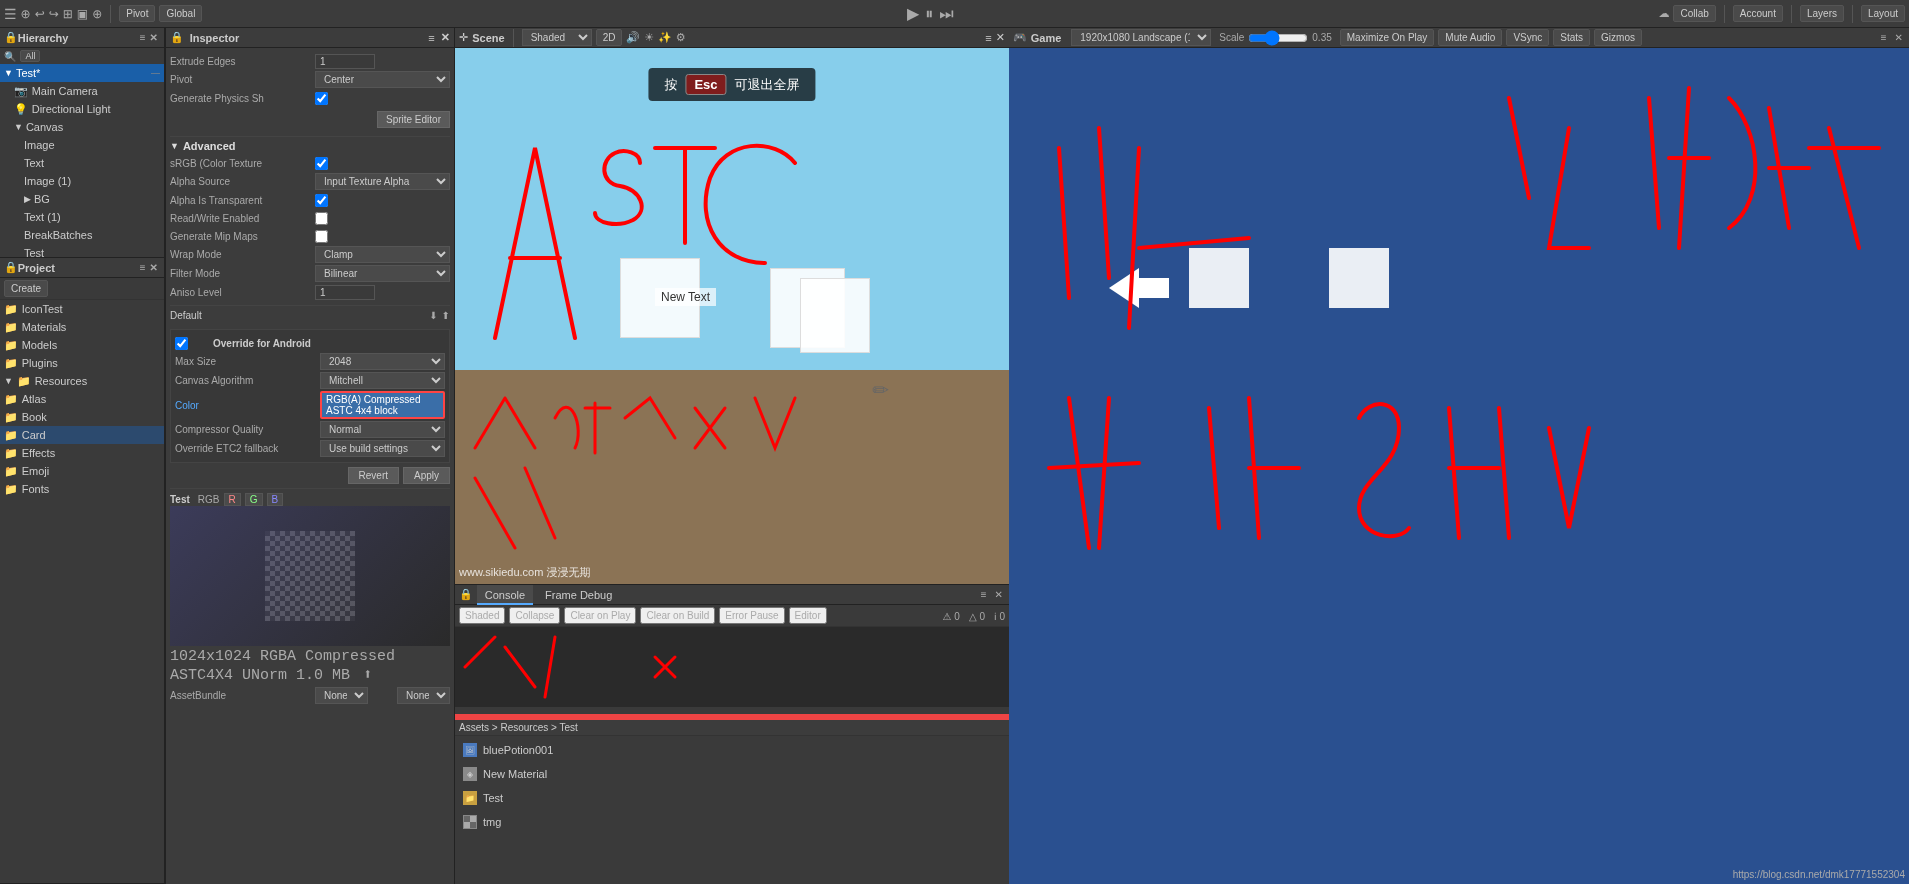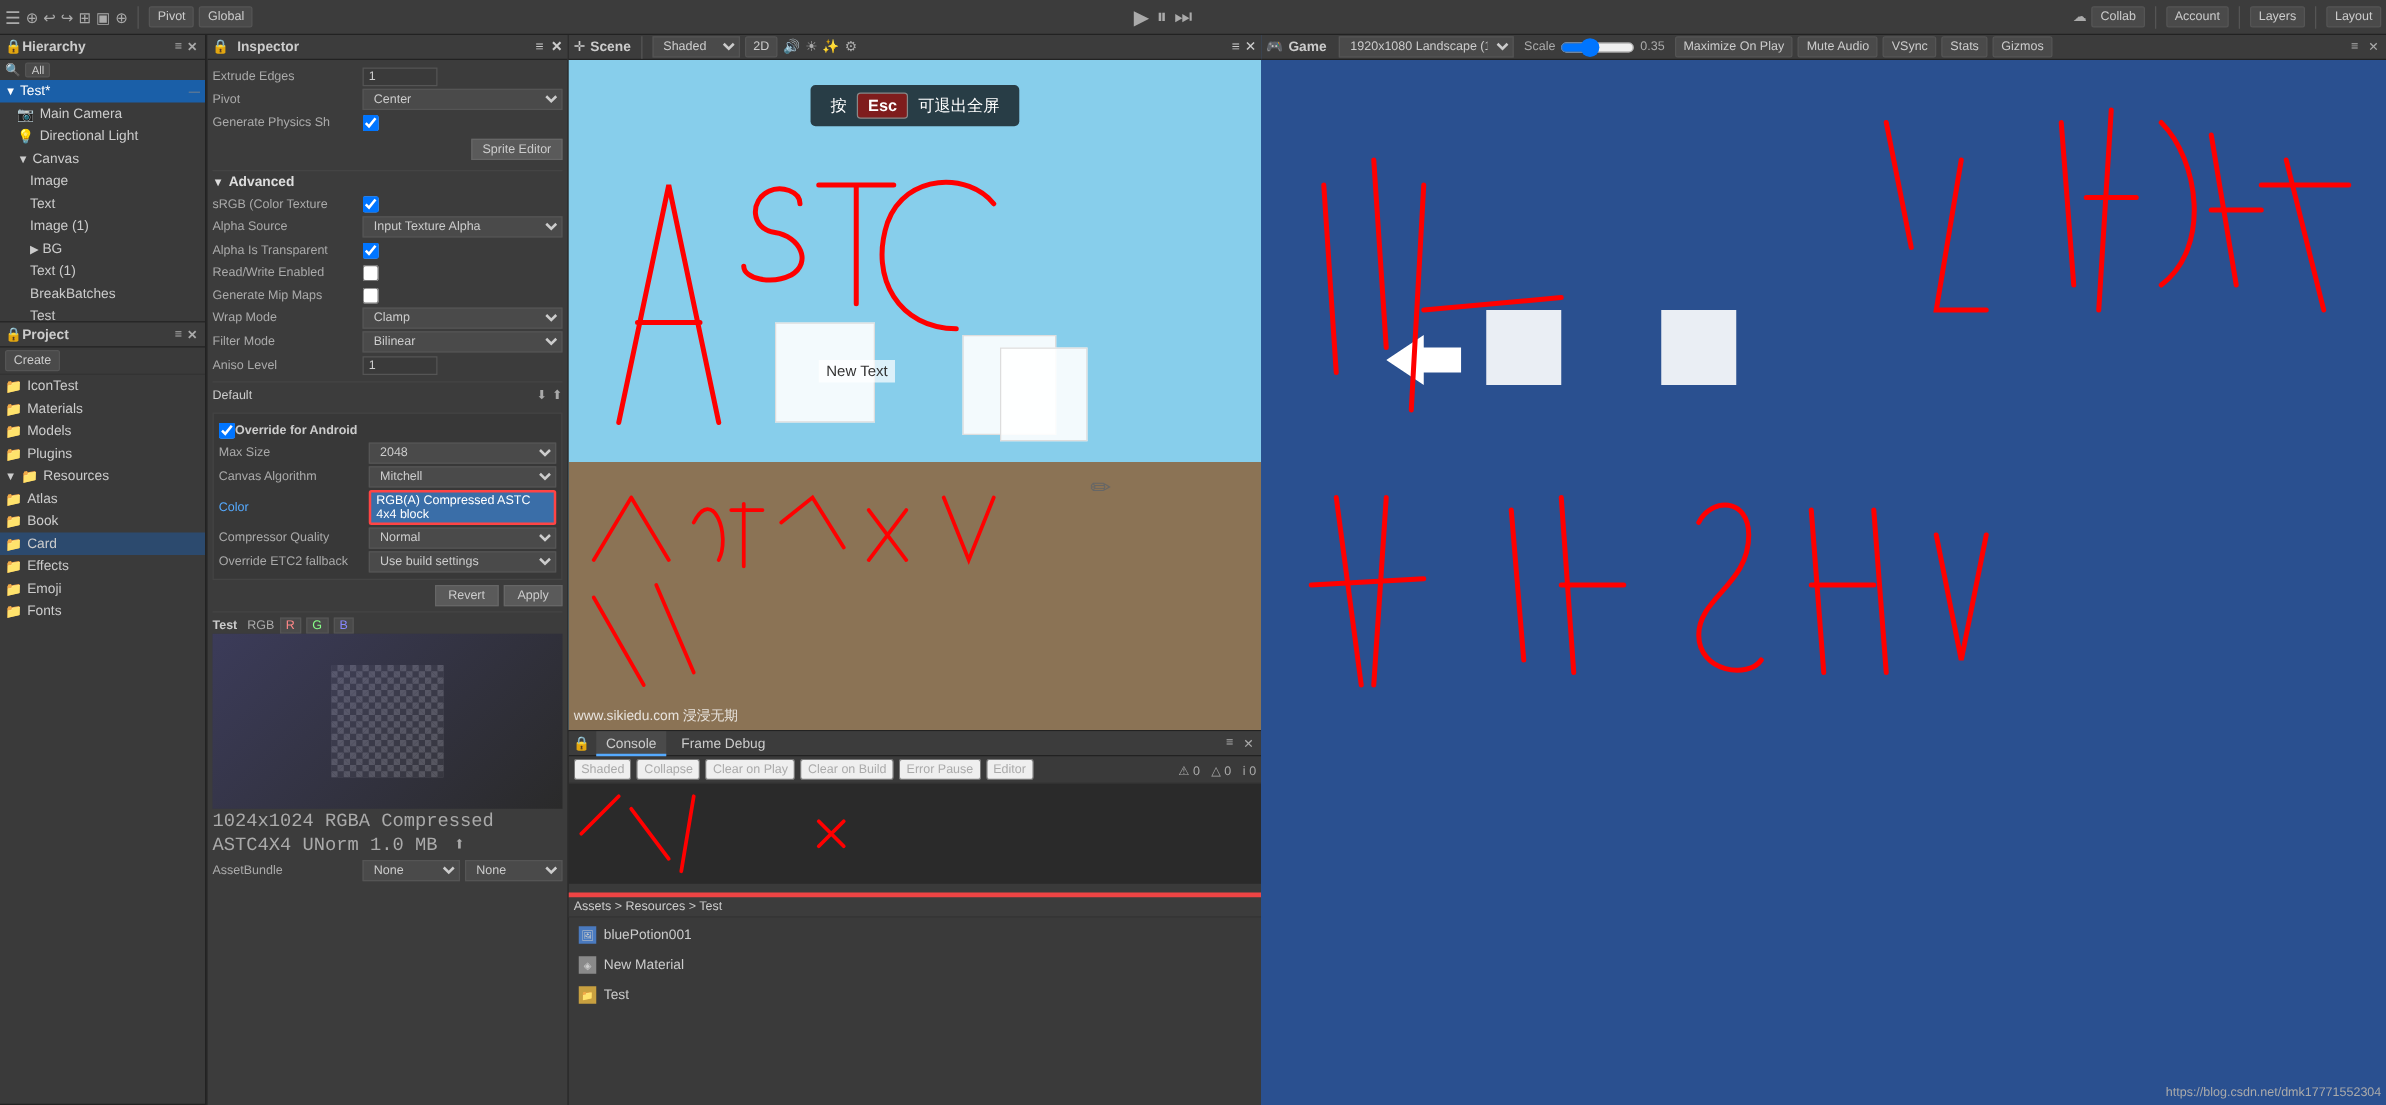--- a/index.html
+++ b/index.html
@@ -103,20 +103,21 @@
     }
     .hierarchy-item.active-selected { background: #1a5fa8; color: #fff; }
     .indent-1 { padding-left: 14px; }
     .indent-2 { padding-left: 24px; }
     .arrow { margin-right: 3px; font-size: 9px; }
     .inspector-row {
       display: flex;
       align-items: center;
       min-height: 18px;
       padding: 1px 0;
+      gap: 25px;
     }
     .inspector-label {
       width: 120px;
       color: #aaa;
       font-size: 10px;
       flex-shrink: 0;
     }
     .inspector-dropdown {
       background: #4a4a4a;
       border: 1px solid #555;
@@ -798,36 +799,48 @@
       </div>
 
       <div style="flex:1; background:#2a2a2a; position:relative; overflow:hidden; height:80px;">
         <svg style="position:absolute; top:0; left:0; width:100%; height:100%; pointer-events:none;">
           <path d="M 10 40 L 40 10 M 50 20 L 80 60 M 100 10 L 90 70" stroke="#ff0000" stroke-width="3" fill="none" stroke-linecap="round"></path>
           <path d="M 200 30 L 220 50 M 220 30 L 200 50" stroke="#ff0000" stroke-width="3" fill="none" stroke-linecap="round"></path>
         </svg>
       </div>
     </div>
 
-    <div style="height:170px; border-top:4px solid #ef4444; background:#3a3a3a;text-align:right;">
+    <div style="height:170px; border-top:6px solid #ef4444; background:#3a3a3a;text-align:right;">
       <div class="asset-browser-path">
         <span>Assets &gt; Resources &gt; Test</span>
       </div>
       <div class="asset-browser-content">
         <div class="asset-item">
           <div class="asset-icon" style="background:#4a7abf;">🖼</div>
           <span>bluePotion001</span>
         </div>
         <div class="asset-item">
           <div class="asset-icon" style="background:#8a8a8a;">◈</div>
           <span>New Material</span>
         </div>
         <div class="asset-item">
           <div class="asset-icon" style="background:#c8a040;">📁</div>
           <span>Test</span>
+        </div>
+        <div class="asset-item">
+          <div class="asset-icon" style="background:#888; display:flex; align-items:center; justify-content:center;">
+
+            <svg width="12" height="12">
+                <rect width="6" height="6" fill="#666"></rect>
+                <rect x="6" y="0" width="6" height="6" fill="#aaa"></rect>
+                <rect x="0" y="6" width="6" height="6" fill="#aaa"></rect>
+                <rect x="6" y="6" width="6" height="6" fill="#666"></rect>
+              </svg>
+          </div>
+          <span>tmg</span>
         </div>
       </div>
     </div>
   </div>
 
   <div class="game-view">
     <div class="game-view-header">
       <span>🎮</span>
       <span style="font-weight:bold;">Game</span>
       <select class="inspector-dropdown" style="width:140px; font-size:10px; margin-left:6px;">

